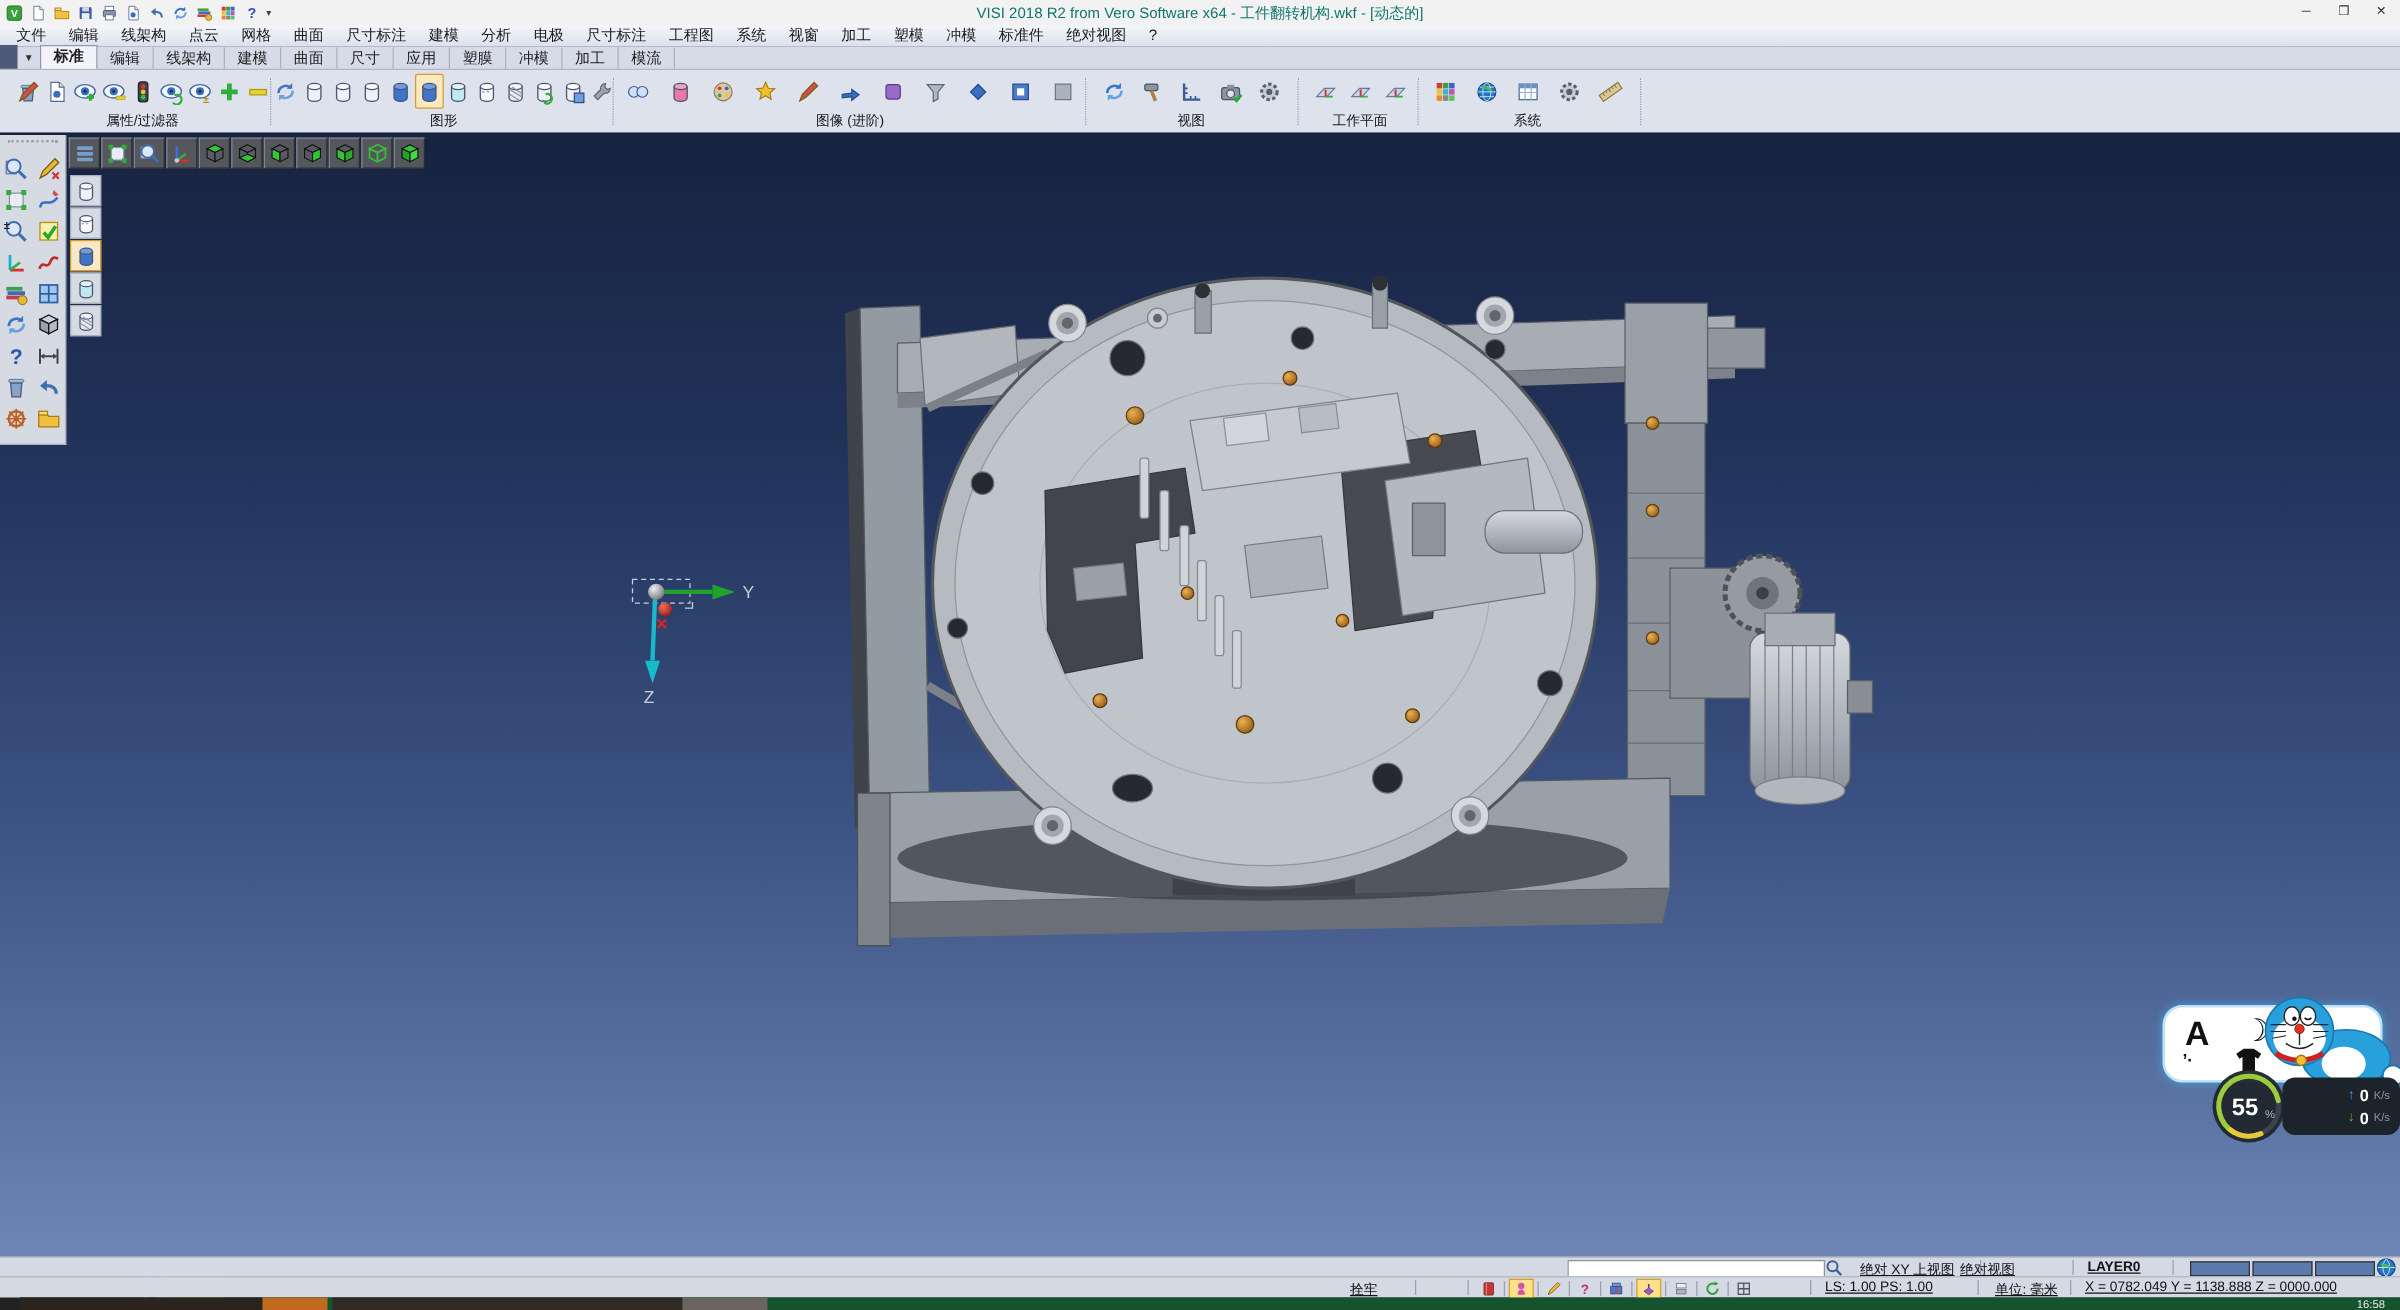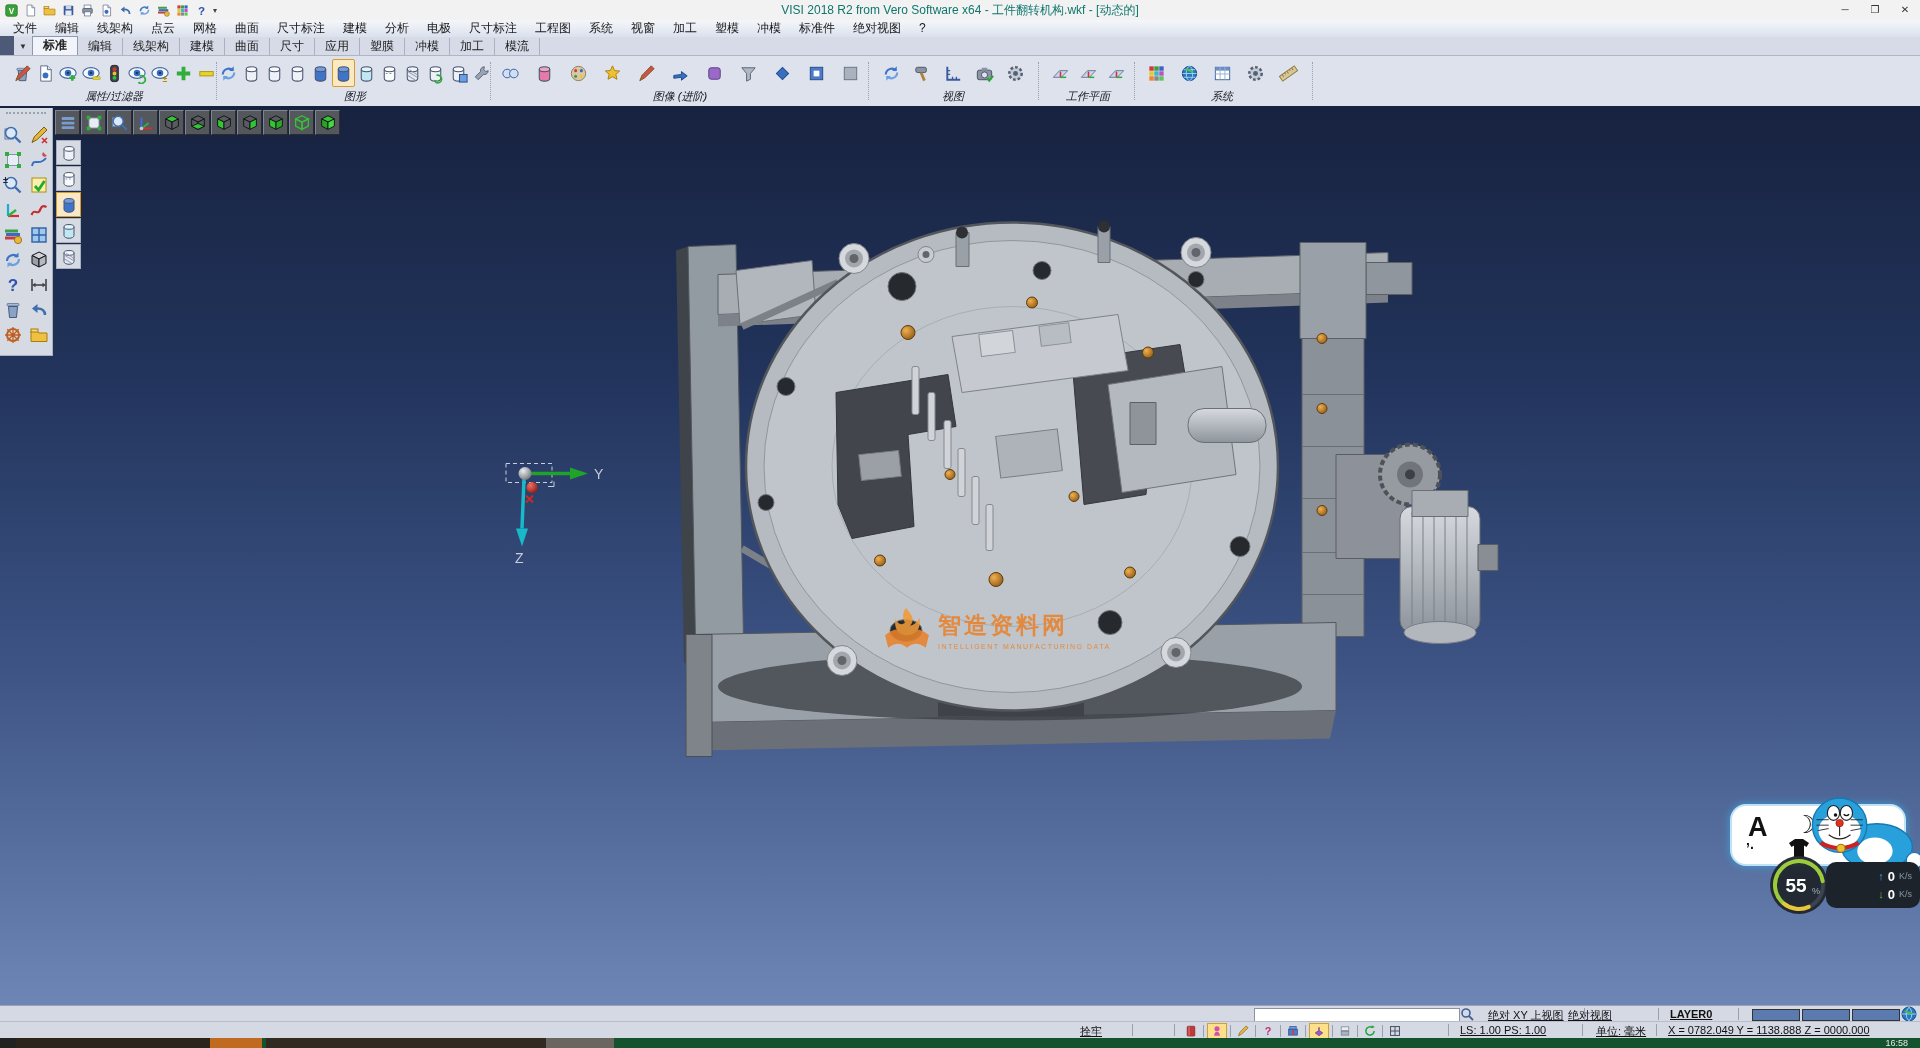--- a/index.html
+++ b/index.html
@@ -26,21 +26,21 @@
   .tab-corner{width:14px;height:19px;background:#4c5a77;}
   .tab-dd{width:18px;height:17px;font-size:8px;color:#333;text-align:center;line-height:17px;}
   .tab{font-size:12px;color:#222;padding:0 10px;height:17px;line-height:17px;border-right:1px solid #aab2c2;margin-top:44px;}
   .tab:first-of-type{border-left:1px solid #aab2c2;}
   .tab.active{background:#f2f4f9;border:1px solid #8e9ab4;border-bottom:none;font-weight:bold;height:18px;}
   
   .toolbar{position:absolute;left:0;top:56px;width:1920px;height:50px;background:#dde2ed;
            border-bottom:1px solid #aab2c4;}
   .tgroup{position:absolute;top:2px;height:46px;display:flex;flex-direction:column;align-items:center;}
   .tg-icons{display:flex;align-items:center;height:30px;}
-  .tg-label{font-size:11px;color:#14161c;margin-top:1px;font-style:italic;}
+  .tg-label{font-size:11px;color:#14161c;margin-top:1px;}
   .chip{width:24px;height:26px;display:flex;align-items:center;justify-content:center;border:1px solid transparent;border-radius:2px;}
   .chip svg{width:21px;height:21px;}
   .g1 .chip{width:21px}.g2 .chip{width:21px}.g3 .chip{width:32px}.g4 .chip{width:29px}.g5 .chip{width:26px}.g6 .chip{width:31px}
   .g1{left:14px;width:200px}.g2{left:224px;width:262px}.g3{left:498px;width:364px}
   .g4{left:878px;width:150px}.g5{left:1046px;width:84px}.g6{left:1140px;width:164px}
   .chip.sel{background:#fbe9c2;border:1px solid #d89c2c;}
   .tsep{position:absolute;top:6px;height:38px;border-left:1px dotted #98a0b4;}
   
   .viewport{position:absolute;left:0;top:106px;width:1920px;height:899px;
             background:linear-gradient(#17223f 0%,#22345c 30%,#3c5384 62%,#6d86b5 100%);}
@@ -966,30 +966,20 @@
       </div>
       <div class="sh">
         <svg viewBox="0 0 22 22">
           <path d="M5.5 6.5v9.5c0 1.7 2.5 3 5.5 3s5.5-1.3 5.5-3V6.5" fill="#e4e9f2" stroke="#4a5570" stroke-width="1.1"></path>
           <ellipse cx="11" cy="6.5" rx="5.5" ry="2.6" fill="#f2f5fa" stroke="#4a5570" stroke-width="1.1"></ellipse>
           <path d="M6 9l10 6M6 13l8 5M8 7l9 6" stroke="#8a94a8"></path>
         </svg>
       </div>
     </div>
 
-  <div class="watermark">
-    <svg class="wm-logo" viewBox="0 0 46 46">
-      <path d="M2 28c8-7 14-7 21-2 7-5 13-5 21 2l-3 12c-7-5-12-5-18 0-6-5-11-5-18 0z" fill="#e8822b"></path>
-      <path d="M22 2c6 7 9 11 4 17 7-2 9-8 9-8 2 11-4 17-12 17s-13-6-11-16c2 5 5 7 9 4-3-6-2-10 1-14z" fill="#f09a3a"></path>
-    </svg>
-    <div class="wm-text">
-      <div class="wm-title">智造资料网</div>
-      <div class="wm-sub">INTELLIGENT MANUFACTURING DATA</div>
-    </div>
-  </div>
 
   <div class="widget">
     <div class="ime">
       <span class="ime-a">A</span>
       <span class="ime-moon">☽</span>
       <span class="ime-marks">’·</span>
       <svg class="ime-shirt" viewBox="0 0 22 20">
         <path d="M7 1h8l6 4-2.5 4L16 7.5V19H6V7.5L3.5 9 1 5z" fill="#111"></path>
       </svg>
       <div class="reddot"></div>

